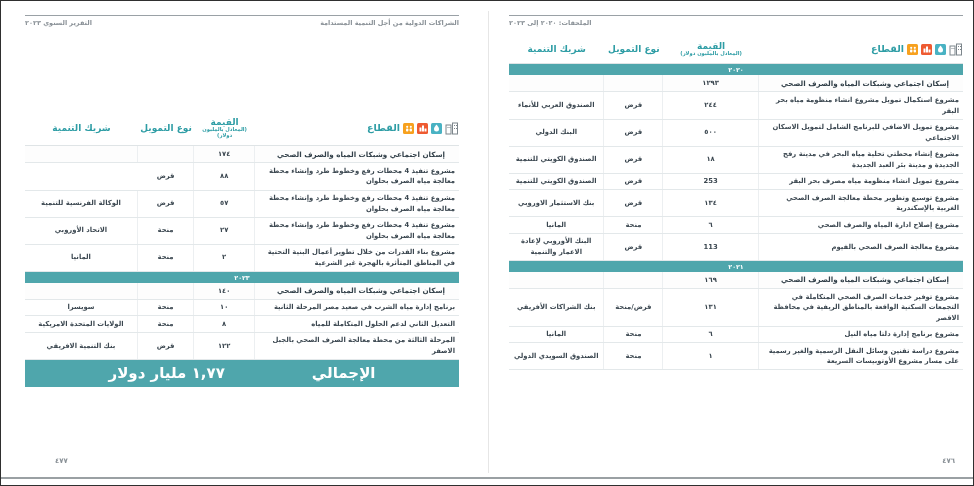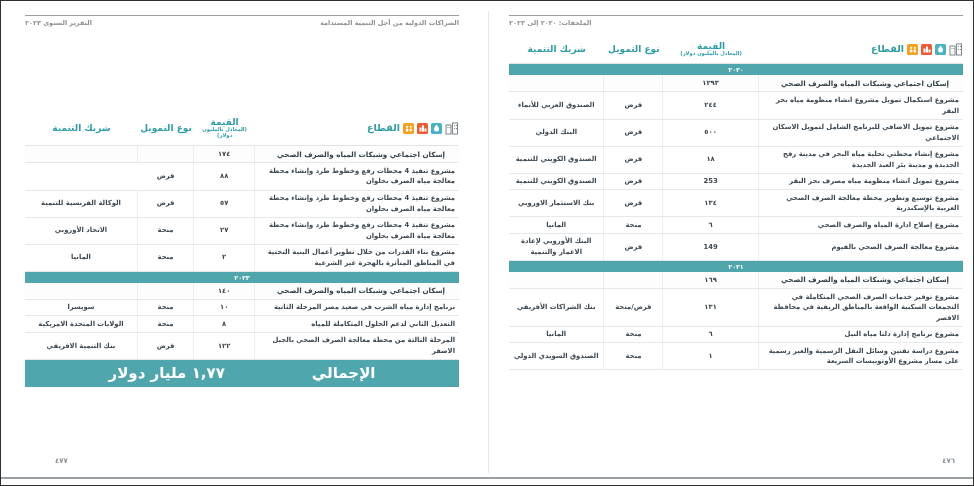--- a/index.html
+++ b/index.html
@@ -264,21 +264,21 @@
               <div class="cell c-partner">بنك الاستثمار الاوروبي</div>
             </div>
             <div class="t-row">
               <div class="cell c-sector">مشروع إصلاح ادارة المياه والصرف الصحي</div>
               <div class="cell c-value">٦</div>
               <div class="cell c-type">منحة</div>
               <div class="cell c-partner">المانيا</div>
             </div>
             <div class="t-row">
               <div class="cell c-sector">مشروع معالجة الصرف الصحي بالفيوم</div>
-              <div class="cell c-value">149</div>
+              <div class="cell c-value">113</div>
               <div class="cell c-type">قرض</div>
               <div class="cell c-partner">البنك الأوروبي لإعادة الاعمار والتنمية</div>
             </div>
             <div class="year-band">٢٠٢١</div>
             <div class="t-row cat">
               <div class="cell c-sector">إسكان اجتماعي وشبكات المياه والصرف الصحي</div>
               <div class="cell c-value">١٦٩</div>
               <div class="cell c-type"></div>
               <div class="cell c-partner"></div>
             </div>

